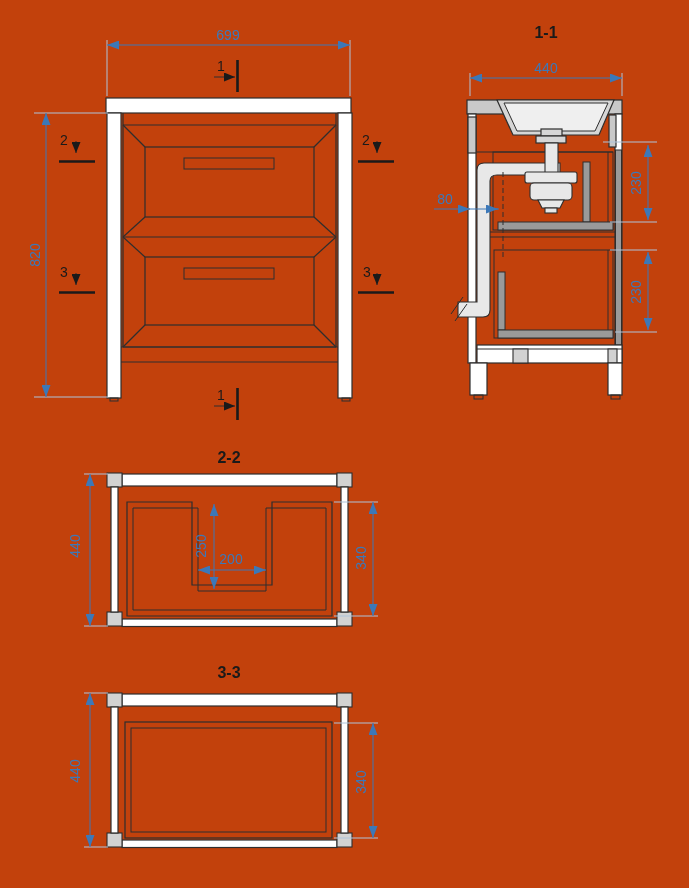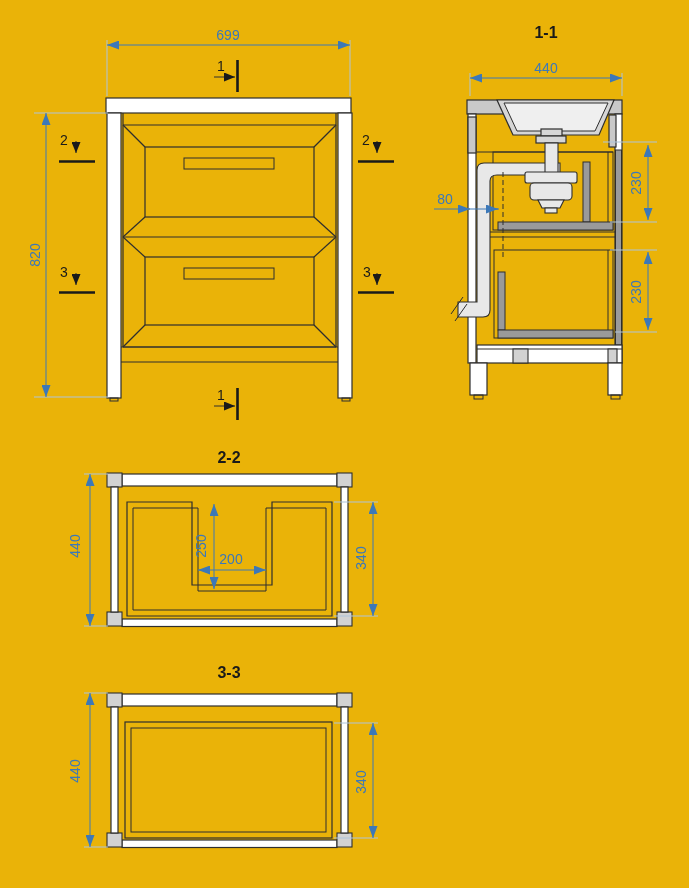--- a/index.html
+++ b/index.html
@@ -1,16 +1,16 @@
 <!DOCTYPE html>
 <html><head>
 <meta charset="utf-8">
 <style>
   html,body{margin:0;padding:0;background:#ffffff;}
-  .page{width:689px;height:888px;background:#eab308;}
+  .page{width:689px;height:888px;background:#c2410c;}
   svg{display:block;font-family:"Liberation Sans",sans-serif;}
   .ln{stroke:#2e2e2e;stroke-width:1.2;fill:none;}
   .lnthin{stroke:#2e2e2e;stroke-width:1;fill:none;}
   .fw{fill:#ffffff;stroke:#2e2e2e;stroke-width:1.2;}
   .fg{fill:#d2d2d2;stroke:#2e2e2e;stroke-width:1.1;}
   .fgc{fill:#c9c9c9;stroke:#2e2e2e;stroke-width:1.2;}
   .fdk{fill:#9a9a9a;stroke:#2e2e2e;stroke-width:1;}
   .fp{fill:#e8e8e8;stroke:#2e2e2e;stroke-width:1.1;}
   .fsk{fill:#d6d6d6;stroke:#2e2e2e;stroke-width:1.2;}
   .fsk2{fill:#efefef;stroke:#2e2e2e;stroke-width:1;}

